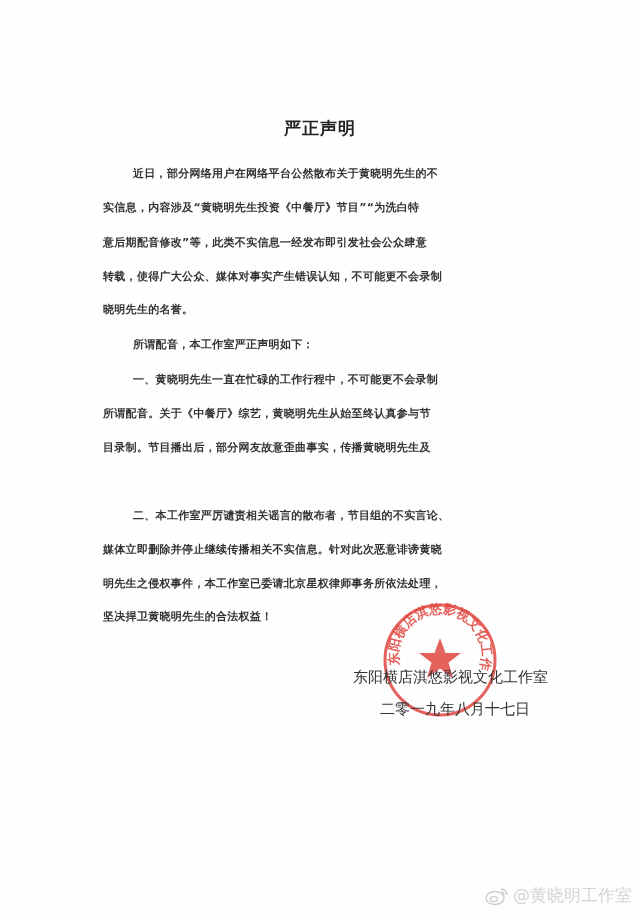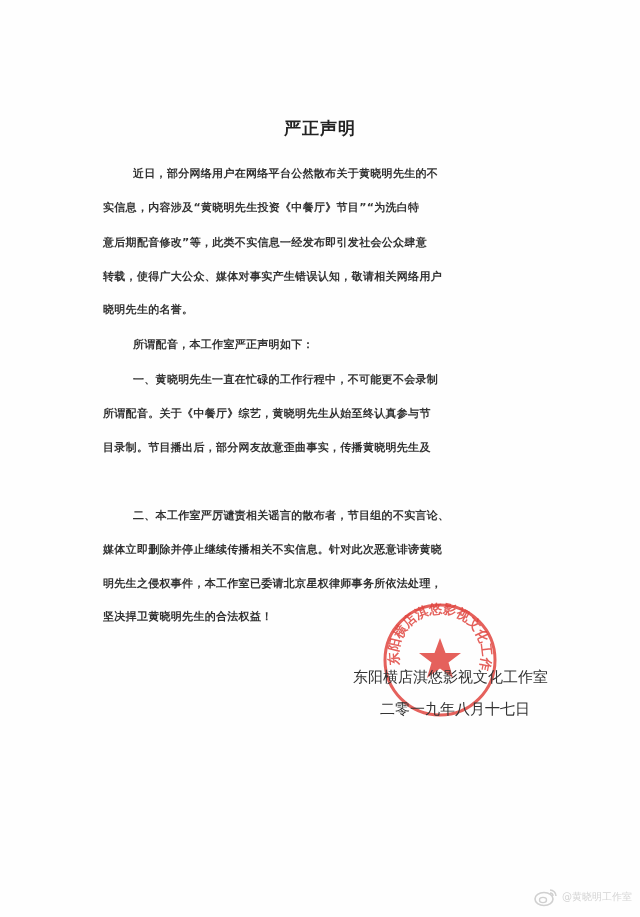--- a/index.html
+++ b/index.html
@@ -56,36 +56,36 @@
       font-weight: 500;
     }
     .watermark {
       position: absolute;
       right: 8px;
       bottom: 10px;
       display: flex;
       align-items: center;
       gap: 4px;
       color: #d4d4d4;
-      font-size: 10px;
+      font-size: 17px;
       white-space: nowrap;
     }
     .watermark svg { display: block; }
   </style>
 </head>
 <body>
 
 <div class="page">
 
   <div class="title">严正声明</div>
 
   <div class="line indent" style="top:166px">近日，部分网络用户在网络平台公然散布关于黄晓明先生的不</div>
   <div class="line" style="top:200px">实信息，内容涉及“黄晓明先生投资《中餐厅》节目”“为洗白特</div>
   <div class="line" style="top:235px">意后期配音修改”等，此类不实信息一经发布即引发社会公众肆意</div>
-  <div class="line" style="top:269px">转载，使得广大公众、媒体对事实产生错误认知，敬请相关网络用户</div>
+  <div class="line" style="top:269px">转载，使得广大公众、媒体对事实产生错误认知，不可能更不会录制</div>
   <div class="line" style="top:302px">晓明先生的名誉。</div>
 
   <div class="line indent" style="top:337px">所谓配音，本工作室严正声明如下：</div>
 
   <div class="line indent" style="top:372px">一、黄晓明先生一直在忙碌的工作行程中，不可能更不会录制</div>
   <div class="line" style="top:406px">所谓配音。关于《中餐厅》综艺，黄晓明先生从始至终认真参与节</div>
   <div class="line" style="top:440px">目录制。节目播出后，部分网友故意歪曲事实，传播黄晓明先生及</div>
 
   <div class="line indent" style="top:508px">二、本工作室严厉谴责相关谣言的散布者，节目组的不实言论、</div>
   <div class="line" style="top:576px">明先生之侵权事件，本工作室已委请北京星权律师事务所依法处理，</div>

